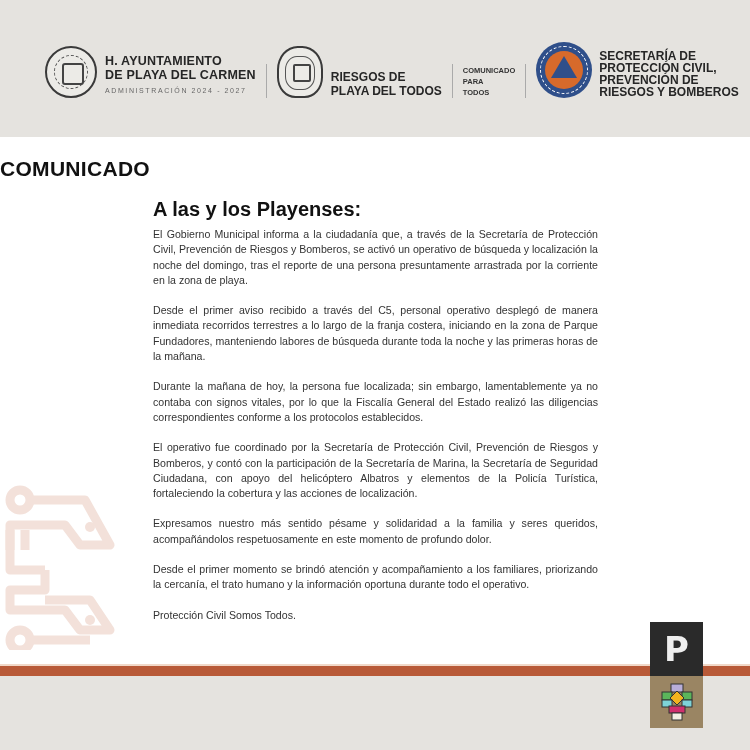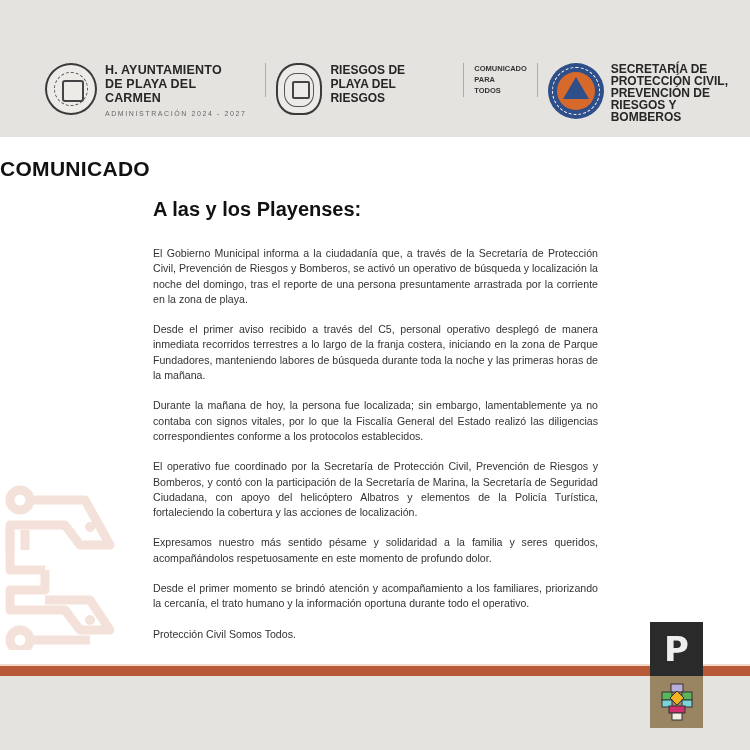--- a/index.html
+++ b/index.html
@@ -1,38 +1,38 @@
 <!DOCTYPE html>
 <html><head>
 <meta charset="utf-8">
 <style>
   html,body{margin:0;padding:0;}
   body{width:750px;height:750px;position:relative;overflow:hidden;background:#ffffff;font-family:"Liberation Sans",sans-serif;color:#2b2b2b;}
   .header{position:absolute;left:0;top:0;width:750px;height:137px;background:#e5e3df;}
-  .logo-row{position:absolute;top:42px;left:45px;height:56px;display:flex;align-items:flex-start;margin-top:21px;}
+  .logo-row{position:absolute;top:42px;left:45px;height:56px;display:flex;align-items:flex-end;}
   .seal{width:52px;height:52px;border-radius:50%;border:2px solid #3a3a3a;box-sizing:border-box;position:relative;background:#ecebe7;}
   .seal::before{content:"";position:absolute;left:7px;top:7px;right:7px;bottom:7px;border-radius:50%;border:1.5px dashed #555;}
   .seal::after{content:"";position:absolute;left:15px;top:15px;width:18px;height:18px;border:2px solid #444;border-radius:3px;}
   .seal2{width:46px;height:52px;border-radius:45% 45% 40% 40%;border:2px solid #3a3a3a;box-sizing:border-box;position:relative;background:#ecebe7;}
   .seal2::before{content:"";position:absolute;left:6px;top:8px;right:6px;bottom:6px;border-radius:40%;border:1.5px solid #555;}
   .seal2::after{content:"";position:absolute;left:14px;top:16px;width:14px;height:14px;border:2px solid #444;border-radius:2px;}
   .t-block{margin-left:8px;display:flex;flex-direction:column;line-height:14px;}
   .t-big{font-weight:bold;font-size:12.5px;color:#262626;letter-spacing:0.2px;}
   .t-small{font-size:7px;color:#666;letter-spacing:1.6px;margin-top:2px;}
   .vsep{width:1px;height:34px;background:#aaa;margin:0 10px;}
   .t-gob{font-size:12px;font-weight:bold;color:#262626;line-height:14px;}
   .t-pros{font-size:7.5px;font-weight:bold;color:#333;line-height:11px;}
   .pc-logo{width:56px;height:56px;border-radius:50%;background:#2f4f8a;position:relative;}
   .pc-logo .ring{position:absolute;left:4px;top:4px;width:48px;height:48px;border-radius:50%;border:1px dashed #fff;box-sizing:border-box;}
   .pc-logo .inner{position:absolute;left:9px;top:9px;width:38px;height:38px;border-radius:50%;background:#d76a2b;}
   .pc-logo .tri{position:absolute;left:15px;top:14px;width:0;height:0;border-left:13px solid transparent;border-right:13px solid transparent;border-bottom:22px solid #2f4f8a;}
   .t-sec{font-size:12px;font-weight:bold;color:#262626;line-height:12px;margin-left:7px;}
   .title{position:absolute;top:157px;left:0;width:750px;text-align:left;font-weight:bold;font-size:21px;color:#111;letter-spacing:0.3px;}
   .greeting{position:absolute;top:198px;left:153px;font-weight:bold;font-size:20px;color:#111;}
-  .body{position:absolute;top:227px;left:153px;width:445px;font-size:10.6px;line-height:15.3px;color:#333;text-align:justify;margin-top:19px;}
+  .body{position:absolute;top:227px;left:153px;width:445px;font-size:10.6px;line-height:15.3px;color:#333;text-align:justify;}
   .body p{margin:0 0 15px 0;}
   .deco{position:absolute;left:-30px;top:470px;width:160px;height:180px;}
   .stripe{position:absolute;left:0;top:666px;width:750px;height:10px;background:#b85a38;}
   .stripe-line{position:absolute;left:0;top:664px;width:750px;height:2px;background:#f1d9c9;}
   .footer{position:absolute;left:0;top:676px;width:750px;height:74px;background:#e5e3df;}
   .badge{position:absolute;left:650px;top:622px;width:53px;height:106px;}
   .badge-top{width:53px;height:54px;background:#2a2a2a;display:flex;align-items:center;justify-content:center;}
   .badge-p{font-family:"DejaVu Sans",sans-serif;font-weight:bold;font-size:34px;color:#eee;line-height:34px;}
   .badge-bot{width:53px;height:52px;background:#9a8563;display:flex;align-items:center;justify-content:center;}
 </style>
@@ -44,21 +44,21 @@
     <div class="seal"></div>
     <div class="t-block">
       <span class="t-big">H. AYUNTAMIENTO</span>
       <span class="t-big">DE PLAYA DEL CARMEN</span>
       <span class="t-small">ADMINISTRACIÓN 2024 - 2027</span>
     </div>
     <div class="vsep"></div>
     <div class="seal2"></div>
     <div class="t-block">
       <span class="t-gob">RIESGOS DE</span>
-      <span class="t-gob">PLAYA DEL RIESGOS</span>
+      <span class="t-gob">PLAYA DEL TODOS</span>
     </div>
     <div class="vsep"></div>
     <div class="t-block" style="margin-left:0">
       <span class="t-pros">COMUNICADO</span>
       <span class="t-pros">PARA</span>
       <span class="t-pros">TODOS</span>
     </div>
     <div class="vsep"></div>
     <div class="pc-logo">
       <div class="inner"></div>

